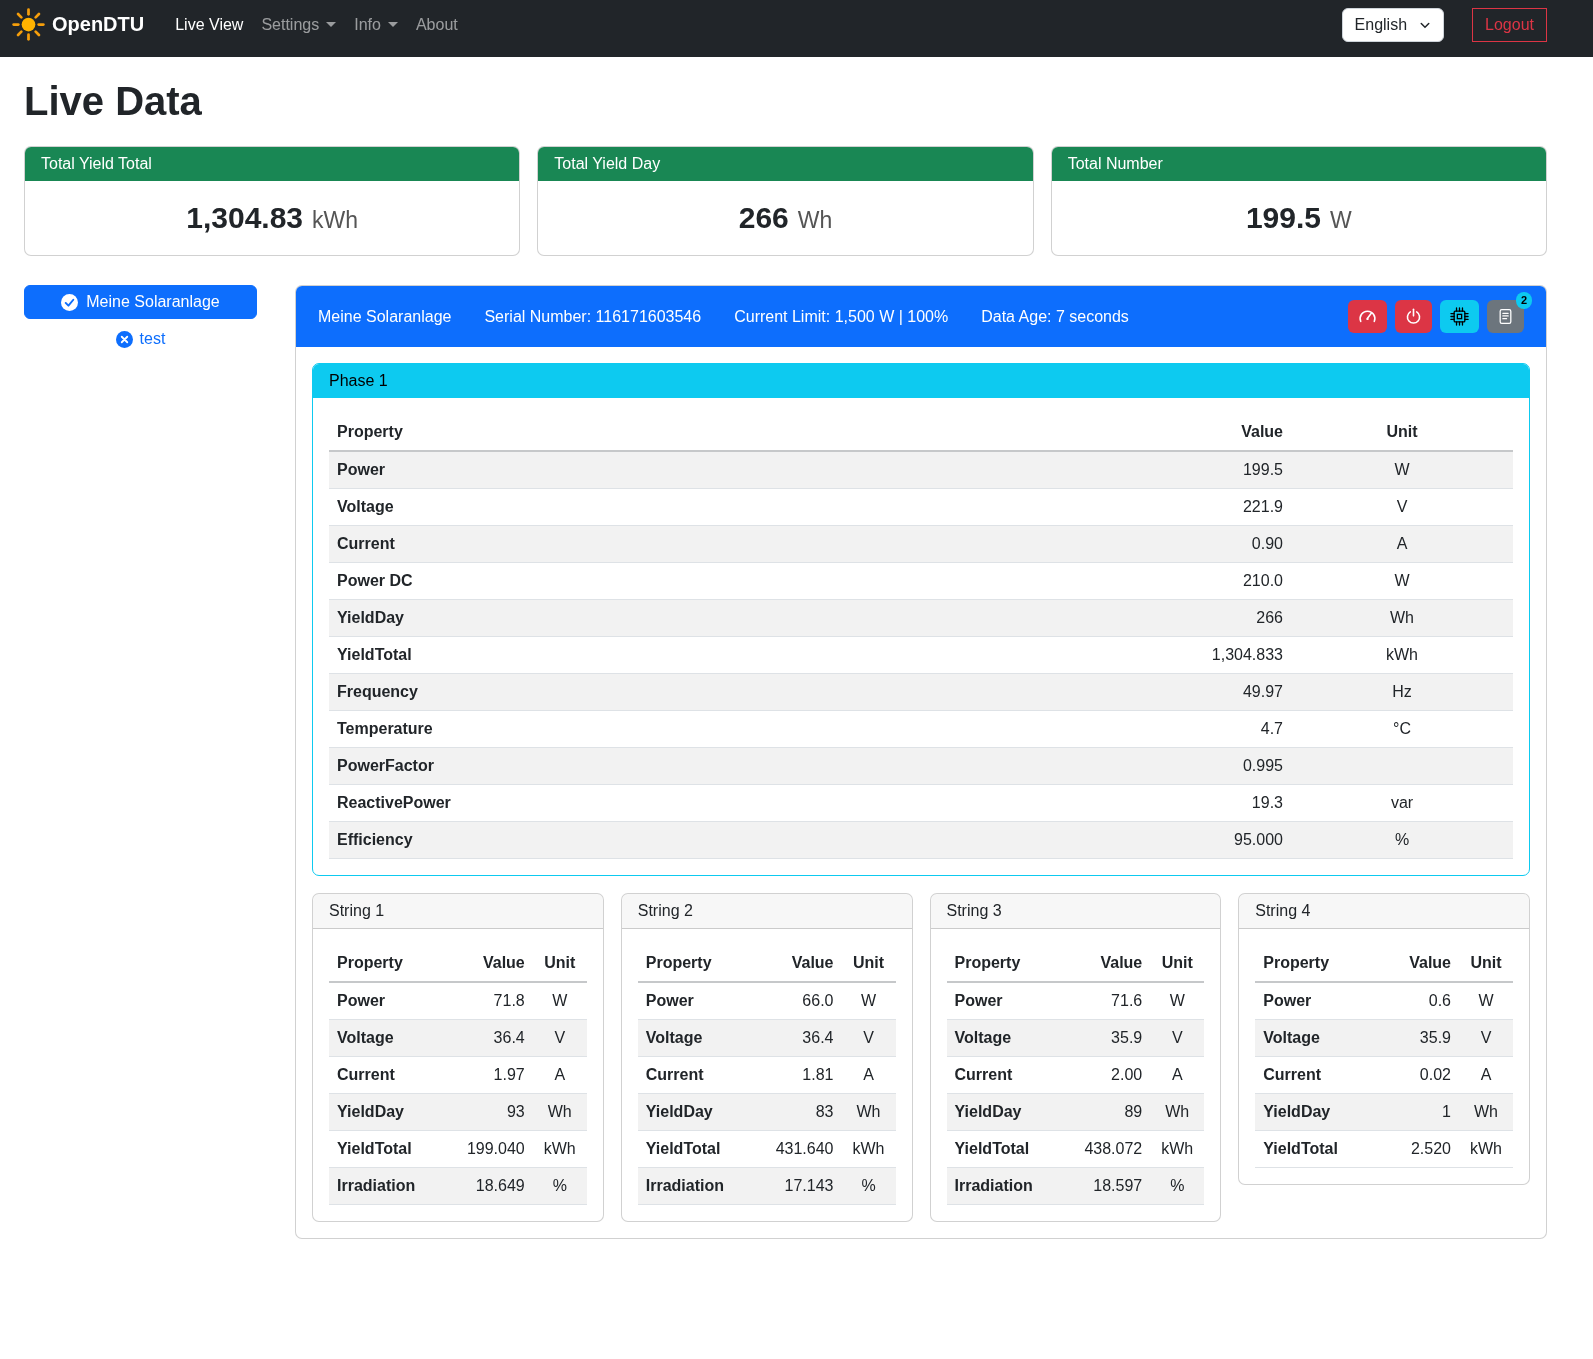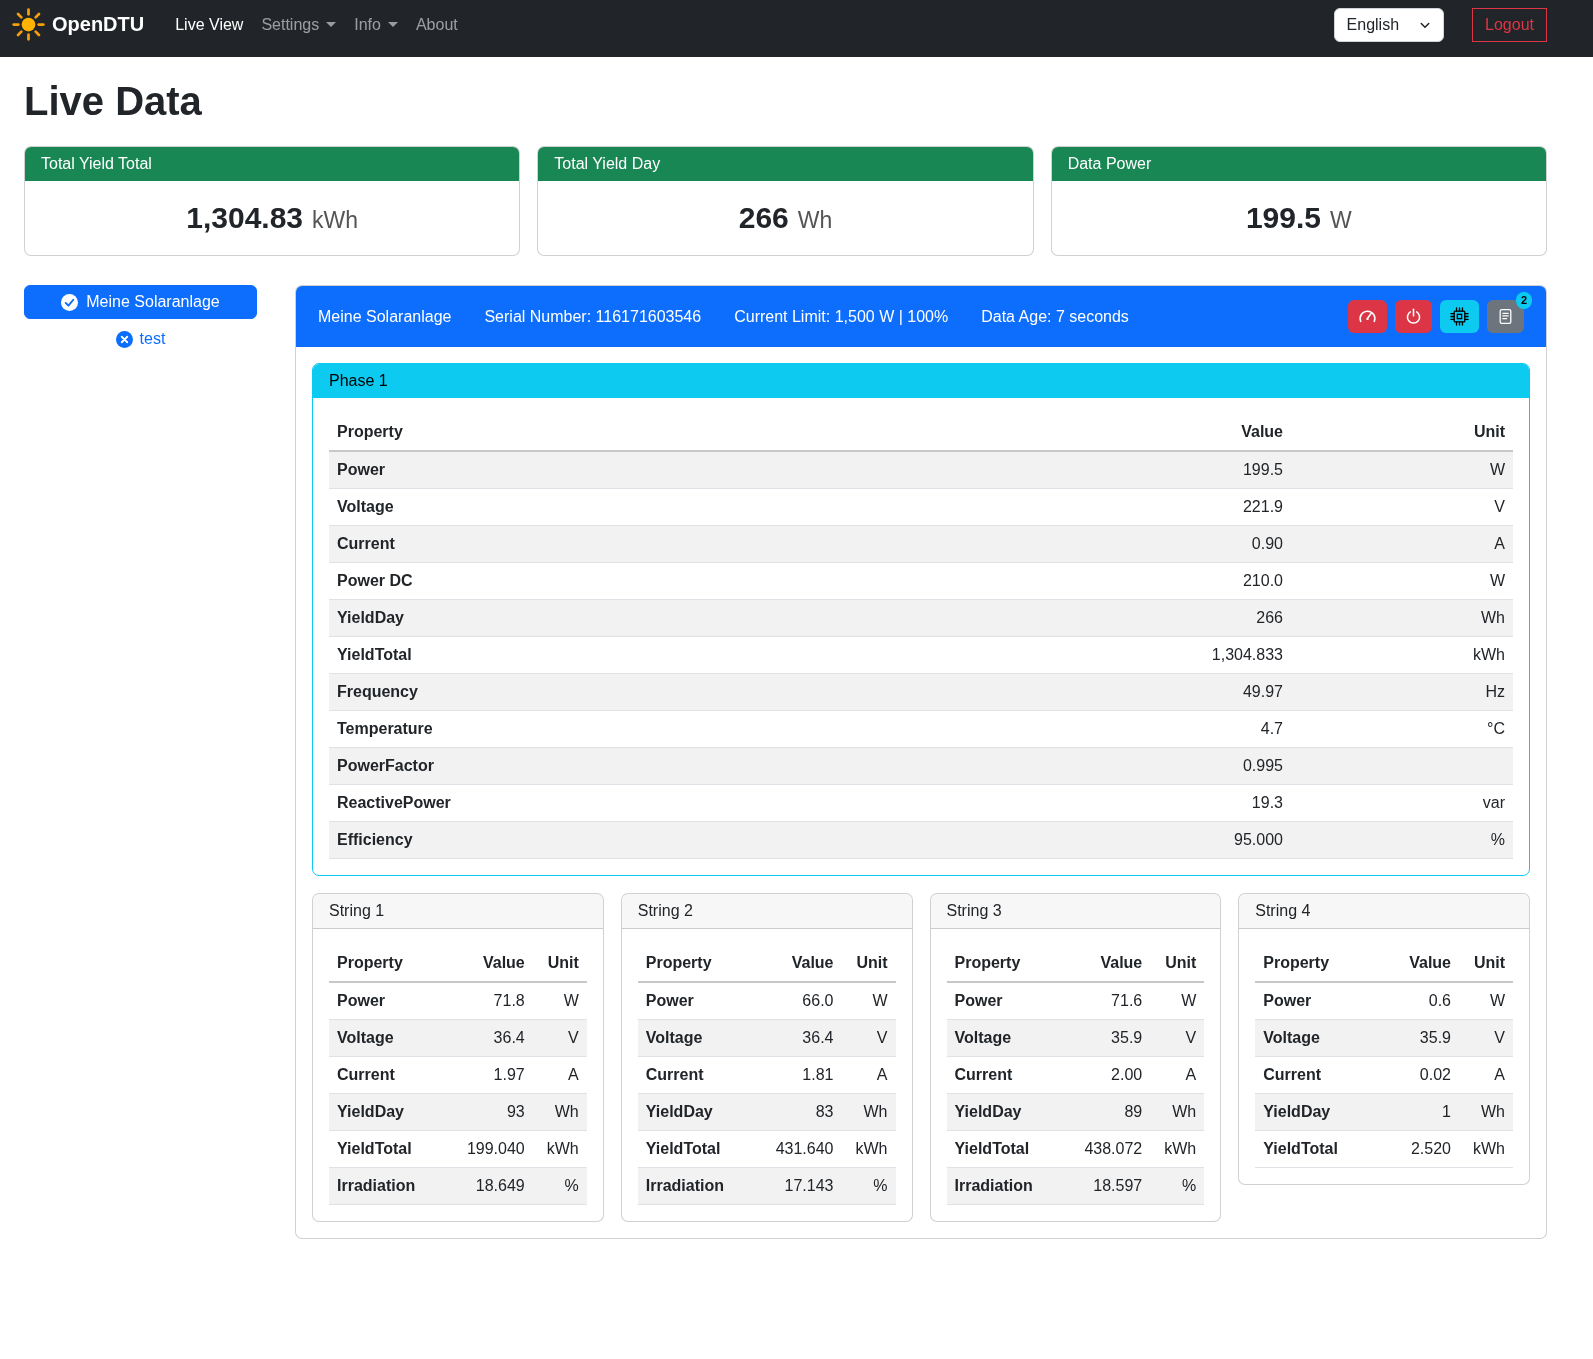--- a/index.html
+++ b/index.html
@@ -14,21 +14,21 @@
   button { font-family: inherit; font-size: inherit; cursor: pointer; background: none; border: none; }
 
   
   .navbar { background: #212529; height: 57px; display: flex; align-items: center; padding: 0 46px 8px 12px; }
   .brand { display: flex; align-items: center; gap: 7px; color: #fff; font-size: 20px; font-weight: 700; margin-right: 22px; }
   .nav-links { display: flex; align-items: center; }
   .nav-link { color: rgba(255,255,255,.55); padding: 8px 9px; font-size: 16px; text-decoration: none; cursor: pointer; display: inline-flex; align-items: center; }
   .nav-link.active { color: #fff; }
   .caret { display: inline-block; margin-left: 7px; border-top: 5px solid currentColor; border-left: 5px solid transparent; border-right: 5px solid transparent; }
   .nav-right { margin-left: auto; display: flex; align-items: center; gap: 28px; }
-  .lang-select { background: #fff; color: #212529; border: 1px solid #ced4da; border-radius: 6px; padding: 7px 12px; display: flex; align-items: center; gap: 20px; }
+  .lang-select { background: #fff; color: #212529; border: 1px solid #ced4da; border-radius: 6px; padding: 7px 12px; display: flex; align-items: center; gap: 12px; }
   .logout-btn { border: 1px solid #dc3545; color: #dc3545; border-radius: 0; padding: 7px 12px; background: transparent; }
 
   
   .container { padding: 16px 46px 24px 24px; }
   .page-title { font-size: 40px; font-weight: 700; margin: 6px 0 22px; color: #212529; }
 
   
   .summary-row { display: flex; gap: 17px; margin-bottom: 29px; margin-top: 8px; }
   .card { border: 1px solid rgba(0,0,0,.18); border-radius: 7px; background: #fff; }
   .summary-card { flex: 1; overflow: hidden; }
@@ -59,21 +59,21 @@
   .phase-card { border: 1px solid #0dcaf0; border-radius: 7px; margin-bottom: 17px; overflow: hidden; background: #fff; }
   .phase-header { background: #0dcaf0; color: #000; padding: 8px 16px; font-size: 16px; }
   .phase-body { padding: 16px; }
 
   
   table.data-table { width: 100%; border-collapse: collapse; font-size: 16px; }
   .data-table th, .data-table td { padding: 9px 8px; border-bottom: 1px solid #dee2e6; text-align: left; vertical-align: middle; font-weight: 400; }
   .data-table thead th { font-weight: 700; border-bottom: 2px solid #c6c8ca; }
   .data-table tbody th { font-weight: 700; }
   .data-table .val { text-align: right; }
-  .data-table .unit { text-align: right; }
+  .data-table .unit { text-align: center; }
   .phase-table th.val, .phase-table td.val { width: 120px; }
   .phase-table th.unit, .phase-table td.unit { width: 222px; }
   .phase-table tbody tr:nth-child(odd) { background: rgba(0,0,0,.05); }
   .string-table th.val, .string-table td.val { width: 86px; }
   .string-table th.unit, .string-table td.unit { width: 54px; }
   .string-table tbody tr:nth-child(even) { background: rgba(0,0,0,.05); }
 
   
   .strings-row { display: flex; gap: 17px; align-items: flex-start; }
   .string-card { flex: 1; border: 1px solid rgba(0,0,0,.18); border-radius: 7px; background: #fff; }
@@ -140,21 +140,21 @@
         <span class="summary-value">1,304.83</span><span class="summary-unit">kWh</span>
       </div>
     </div>
     <div class="card summary-card">
       <div class="card-header">Total Yield Day</div>
       <div class="card-body">
         <span class="summary-value">266</span><span class="summary-unit">Wh</span>
       </div>
     </div>
     <div class="card summary-card">
-      <div class="card-header">Data Power</div>
+      <div class="card-header">Total Number</div>
       <div class="card-body">
         <span class="summary-value">199.5</span><span class="summary-unit">W</span>
       </div>
     </div>
   </div>
 
   <div class="content-row">
 
     <div class="sidebar">
       <button class="inverter-select-btn">

